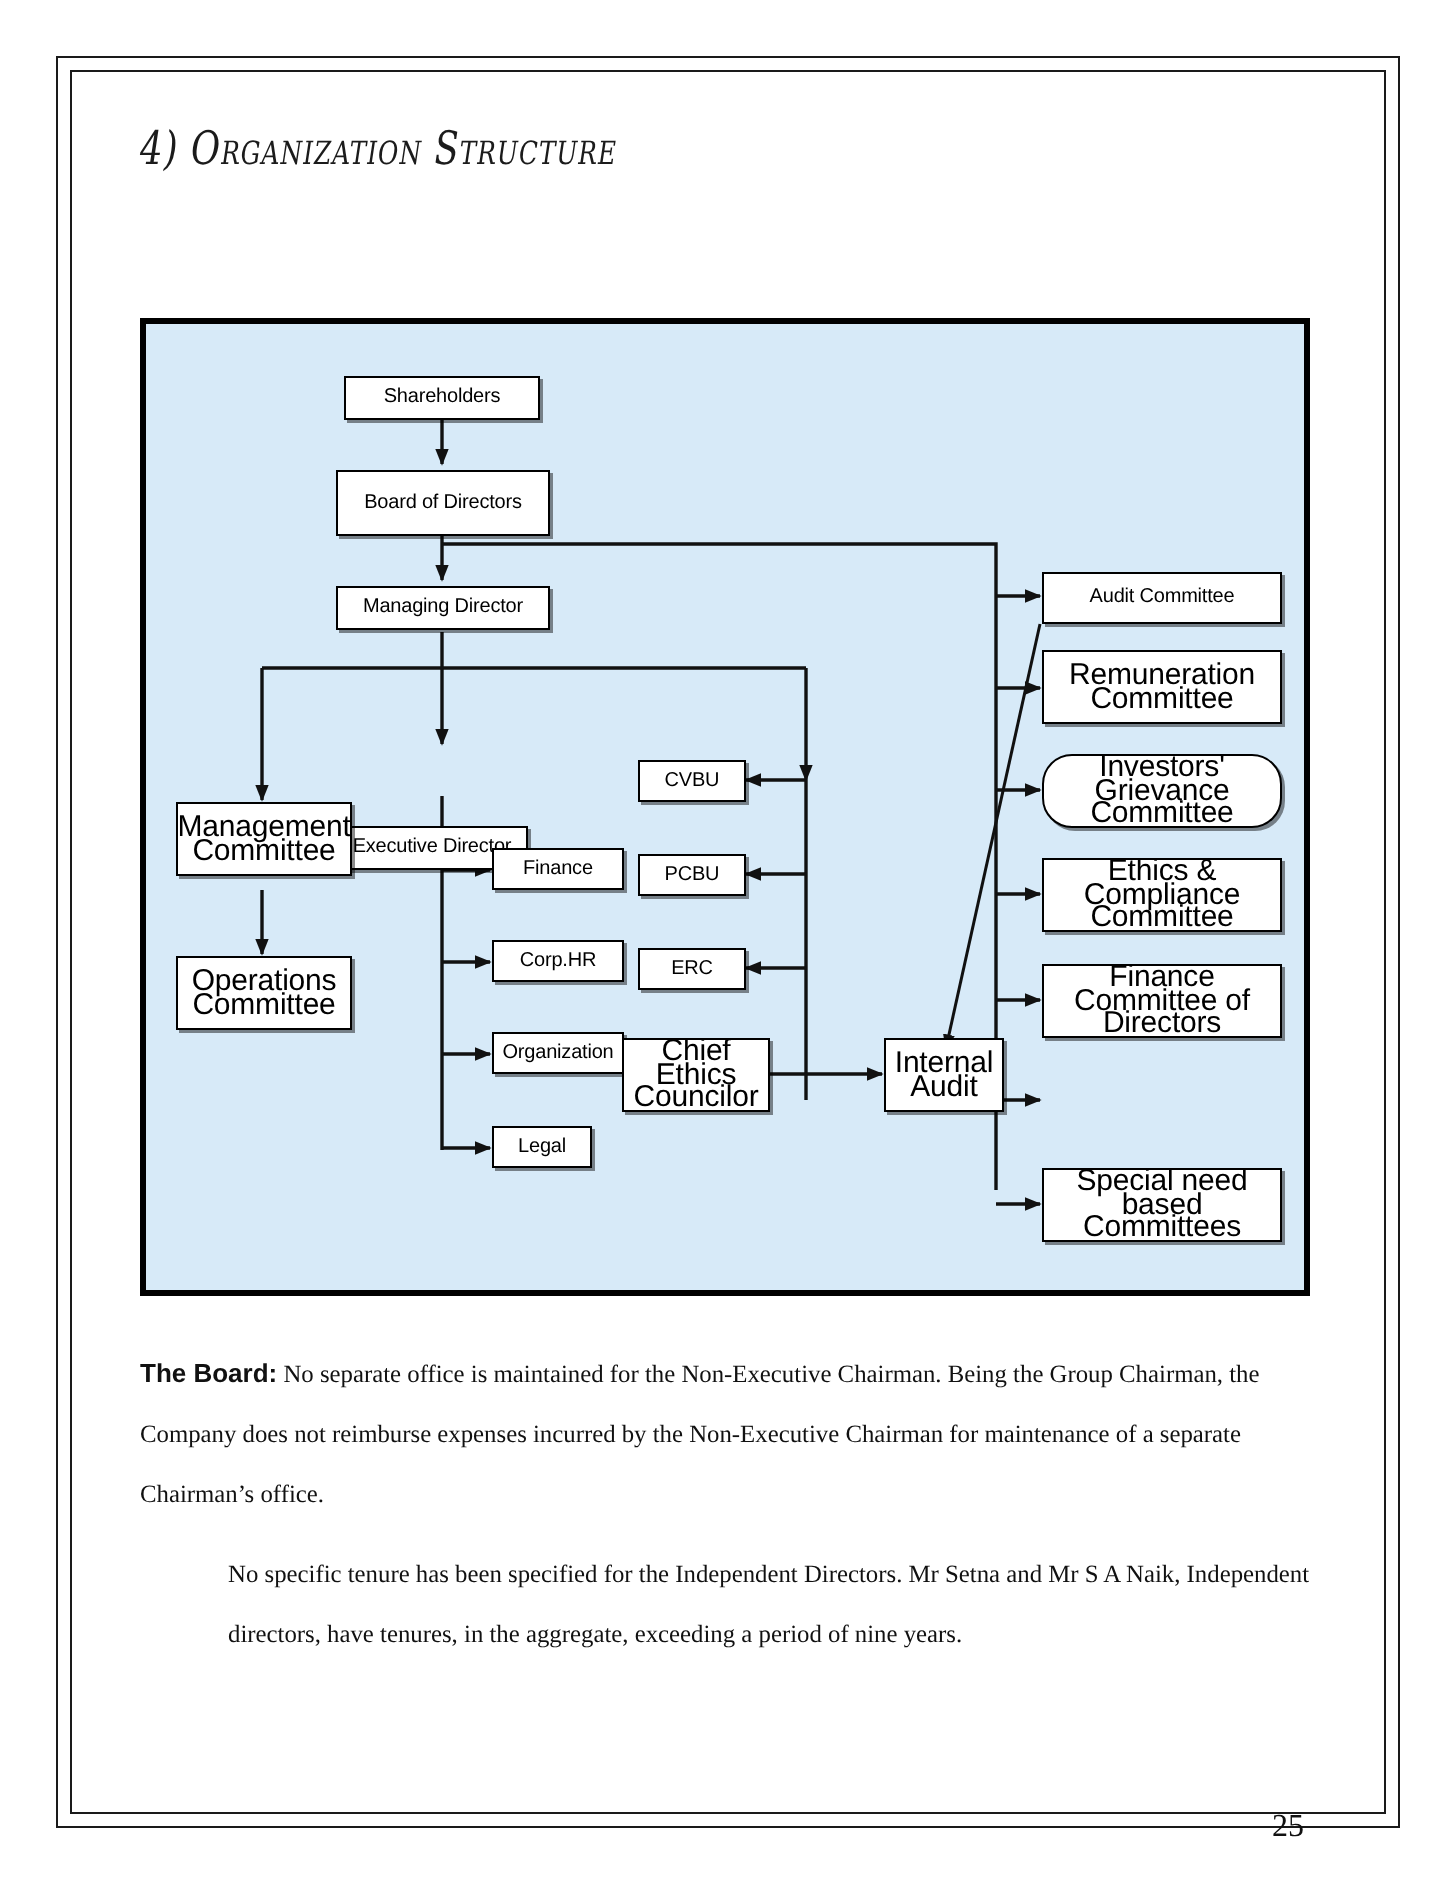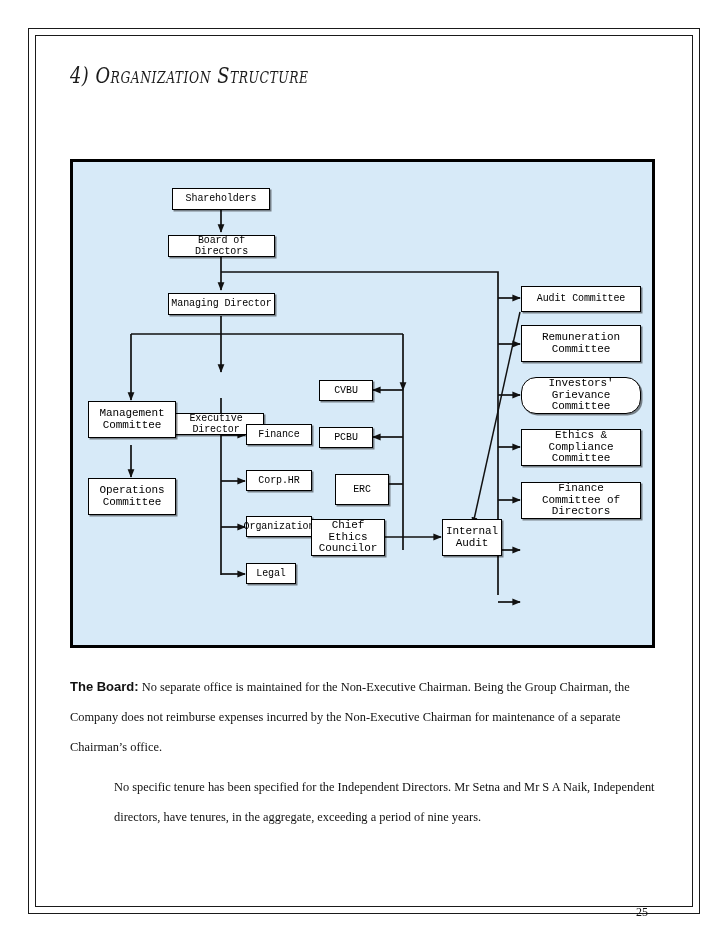--- a/index.html
+++ b/index.html
@@ -76,49 +76,49 @@
 
   .node {
     position: absolute;
     background: #ffffff;
     border: 1.6px solid #000000;
     box-sizing: border-box;
     display: flex;
     align-items: center;
     justify-content: center;
     text-align: center;
-    font-family: Liberation Mono, monospace;
+    font-family: Liberation Sans, sans-serif;
     font-size: 10px;
     line-height: 11.5px;
     color: #000000;
     letter-spacing: -0.1px;
     box-shadow: 1.5px 1.5px 0 rgba(0,0,0,0.45);
   }
-  .node.two-line { font-size: 11px; }
+  .node.two-line { font-size: 15px; }
 
   
   .para {
     position: absolute;
     left: 70px;
     width: 560px;
     font-family: "Liberation Serif", serif;
     font-size: 12.4px;
     line-height: 30px;
     color: #111111;
   }
   .para b { font-family: "Liberation Sans", sans-serif; font-size: 13px; }
   #para-1 { top: 672px; }
   #para-2 { top: 772px; margin-left: 44px; }
 
   #page-number {
     position: absolute;
     left: 636px;
     top: 905px;
     font-family: "Liberation Serif", serif;
-    font-size: 12px;
+    font-size: 16px;
     color: #111111;
   }
 </style>
 </head>
 <body>
 
 <div id="page-frame"></div>
 <div id="page-frame-inner"></div>
 
 <div id="page-title">4) Organization Structure</div>
@@ -172,51 +172,53 @@
       <path d="M 425 182 L 447 182" marker-end="url(#arrow)"></path>
       <path d="M 425 233 L 447 233" marker-end="url(#arrow)"></path>
       <path d="M 425 285 L 447 285" marker-end="url(#arrow)"></path>
       <path d="M 425 338 L 447 338" marker-end="url(#arrow)"></path>
       <path d="M 425 388 L 447 388" marker-end="url(#arrow)"></path>
       <path d="M 425 440 L 447 440" marker-end="url(#arrow)"></path>
     </g>
   </svg>
 
   <div class="node" style="left:99px;  top:26px;  width:98px;  height:22px;">Shareholders</div>
-  <div class="node" style="left:95px;  top:73px;  width:107px; height:22px;">Board of Directors</div>
+  <div class="node" style="left:95px;  top:73px;  width:107px; height:33px;">Board of Directors</div>
   <div class="node" style="left:95px;  top:131px; width:107px; height:22px;">Managing Director</div>
   <div class="node" style="left:95px;  top:231px; width:96px; height:22px;margin-top:20px;">Executive Director</div>
 
   <div class="node two-line" style="left:15px; top:239px; width:88px; height:37px; white-space:pre-line;">Management
 Committee</div>
   <div class="node two-line" style="left:15px; top:316px; width:88px; height:37px; white-space:pre-line;">Operations
 Committee</div>
 
   <div class="node" style="left:173px; top:262px; width:66px; height:21px;">Finance</div>
   <div class="node" style="left:173px; top:308px; width:66px; height:21px;">Corp.HR</div>
   <div class="node" style="left:173px; top:354px; width:66px; height:21px;">Organization</div>
   <div class="node" style="left:173px; top:401px; width:50px; height:21px;">Legal</div>
 
   <div class="node" style="left:246px; top:218px; width:54px; height:21px;">CVBU</div>
   <div class="node" style="left:246px; top:265px; width:54px; height:21px;">PCBU</div>
-  <div class="node" style="left:262px; top:312px; width:54px; height:31px;">ERC</div>
+  <div class="node" style="left:246px; top:312px; width:54px; height:21px;">ERC</div>
 
   <div class="node two-line" style="left:238px; top:357px; width:74px; height:37px; white-space:pre-line;">Chief Ethics
 Councilor</div>
   <div class="node two-line" style="left:369px; top:357px; width:60px; height:37px; white-space:pre-line;">Internal
 Audit</div>
 
   <div class="node" style="left:448px; top:124px; width:120px; height:26px;">Audit Committee</div>
   <div class="node two-line" style="left:448px; top:163px; width:120px; height:37px; white-space:pre-line;">Remuneration
 Committee</div>
   <div class="node two-line" style="left:448px; top:215px; width:120px; height:37px; white-space:pre-line;border-radius:15px;">Investors' Grievance
 Committee</div>
   <div class="node two-line" style="left:448px; top:267px; width:120px; height:37px; white-space:pre-line;">Ethics &amp; Compliance
 Committee</div>
   <div class="node two-line" style="left:448px; top:320px; width:120px; height:37px; white-space:pre-line;">Finance
 Committee of Directors</div>
+  <div class="node two-line" style="left:448px; top:422px; width:120px; height:37px; white-space:pre-line;">Special need based
+Committees</div>
 </div>
 
 <div class="para" id="para-1"><b>The Board:</b><span> No separate office is maintained for the Non-Executive Chairman. Being the Group Chairman, the Company does not reimburse expenses incurred by the Non-Executive Chairman for maintenance of a separate Chairman’s office.</span></div>
 
 <div class="para" id="para-2">No specific tenure has been specified for the Independent Directors. Mr Setna and Mr S A Naik, Independent directors, have tenures, in the aggregate, exceeding a period of nine years.</div>
 
 <div id="page-number">25</div>
 
 </body></html>

